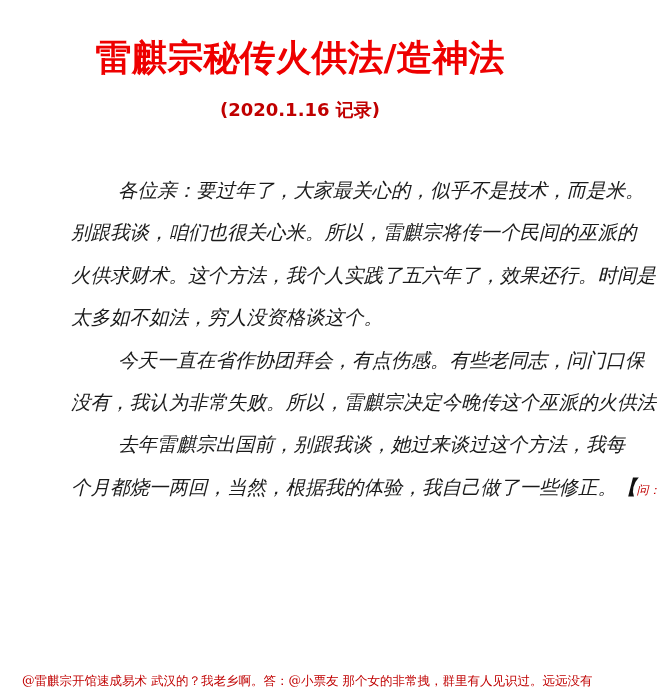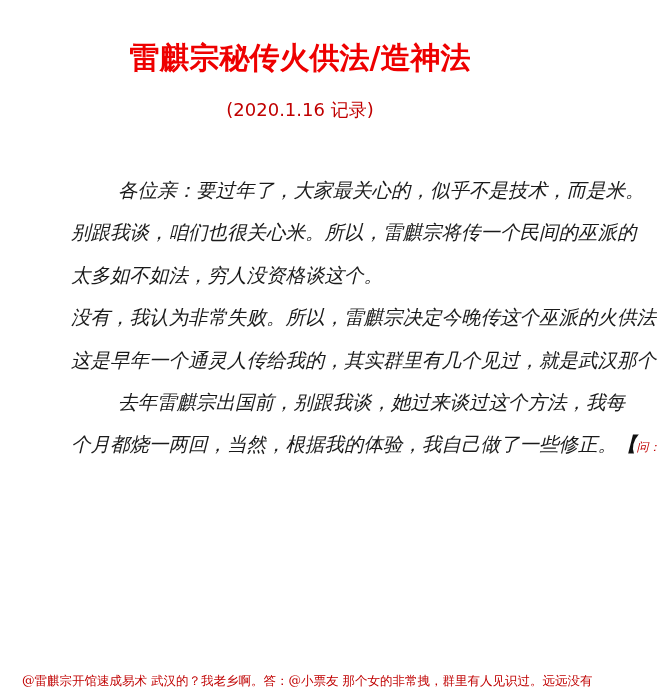--- a/index.html
+++ b/index.html
@@ -23,33 +23,33 @@
       background: #ffffff;
     }
     .title {
       position: absolute;
       left: 0;
       width: 600px;
       top: 38px;
       text-align: center;
       font-family: "DejaVu Sans", "Liberation Sans", sans-serif;
       font-weight: bold;
-      font-size: 30px;
+      font-size: 36px;
       line-height: 40px;
       color: #ee0000;
       letter-spacing: 0px;
     }
     .subtitle {
       position: absolute;
       left: 0;
       width: 600px;
       top: 96px;
       text-align: center;
       font-family: "DejaVu Sans", "Liberation Sans", sans-serif;
-      font-weight: normal;
+      font-weight: bold;
       font-size: 18px;
       line-height: 28px;
       color: #c00000;
     }
     .body-text {
       position: absolute;
       left: 24px;
       top: 170px;
       width: 560px;
       font-size: 19.5px;
@@ -87,25 +87,26 @@
 
 <div class="page">
 
   <div class="title">雷麒宗秘传火供法/造神法</div>
   <div class="subtitle">(2020.1.16 记录)</div>
 
   <div class="body-text">
     <div class="para">
       <span class="line first">各位亲：要过年了，大家最关心的，似乎不是技术，而是米。</span>
       <span class="line">别跟我谈，咱们也很关心米。所以，雷麒宗将传一个民间的巫派的</span>
+      <span class="line">火供求财术。这个方法，我个人实践了五六年了，效果还行。时间是</span>
       <span class="line">太多如不如法，穷人没资格谈这个。</span>
     </div>
     <div class="para">
+      <span class="line first">今天一直在省作协团拜会，有点伤感。有些老同志，问门口保</span>
       <span class="line">没有，我认为非常失败。所以，雷麒宗决定今晚传这个巫派的火供法，</span>
-      <span class="line">这是早年一个通灵人传给我的，其实群里有几个见过，就是武汉那个</span>
     </div>
     <div class="para">
       <span class="line first">去年雷麒宗出国前，别跟我谈，她过来谈过这个方法，我每</span>
       <span class="line"><span>个月都烧一两回，当然，根据我的体验，我自己做了一些修正。</span><span class="bracket">【</span><span class="red-inline">问：</span></span>
     </div>
   </div>
 
   <div class="red-footer">@雷麒宗开馆速成易术  武汉的？我老乡啊。答：@小票友  那个女的非常拽，群里有人见识过。远远没有</div>
 
 </div>

